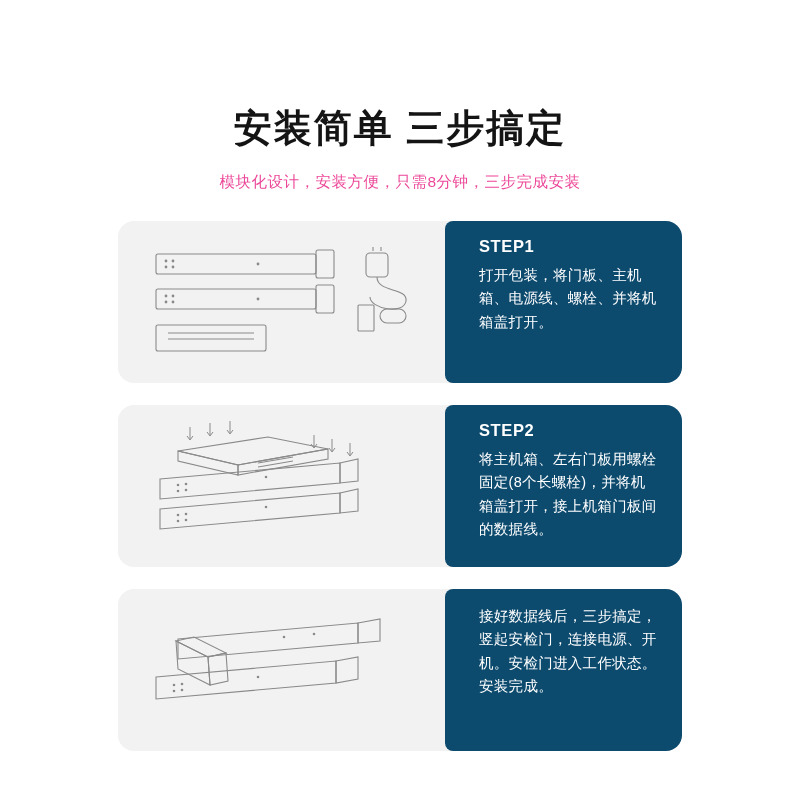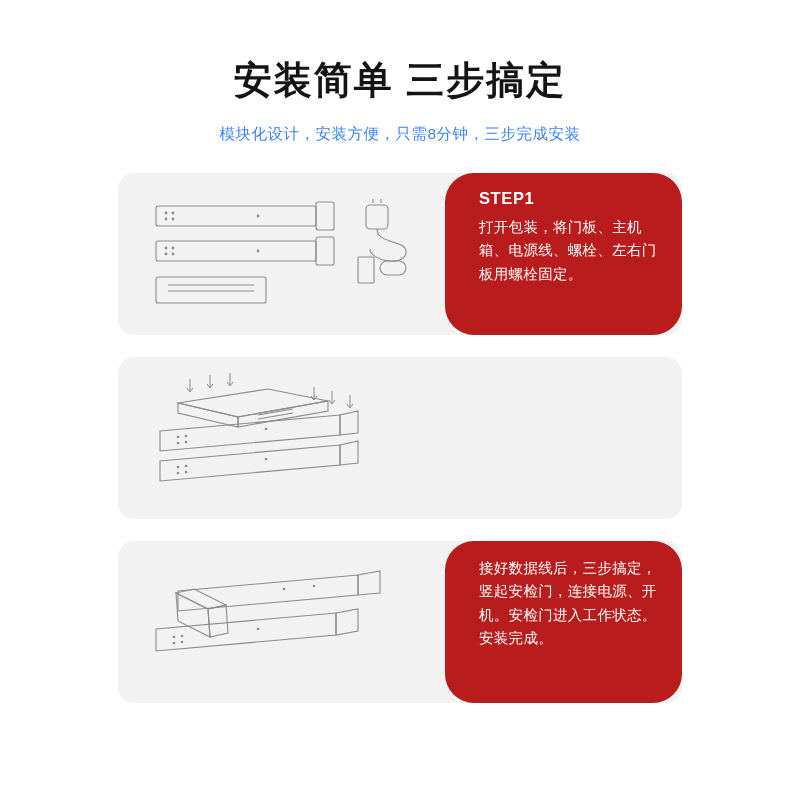--- a/index.html
+++ b/index.html
@@ -12,36 +12,37 @@
     background: #ffffff;
     font-family: "Liberation Sans", sans-serif;
     color: #1a1a1a;
     overflow: hidden;
   }
   .page {
     position: relative;
     width: 800px;
     height: 576px;
     box-sizing: border-box;
+    margin-top: 48px;
   }
   .header {
     text-align: center;
     padding-top: 58px;
   }
   .title {
     font-size: 38px;
     font-weight: bold;
     letter-spacing: 2px;
     color: #141414;
     line-height: 1.2;
   }
   .subtitle {
     margin-top: 20px;
     font-size: 15.5px;
-    color: #3b82f6;
+    color: #ec4899;
     letter-spacing: 0.5px;
   }
   .steps {
     margin-top: 28px;
     padding: 0 118px;
     box-sizing: border-box;
   }
   .step-card {
     position: relative;
     display: flex;
@@ -54,23 +55,23 @@
   .step-illus {
     position: relative;
     width: 345px;
     background: #f2f2f2;
     border-radius: 16px 0 0 16px;
     flex: none;
   }
   .step-text {
     position: relative;
     flex: 1;
-    background: #b91c1c;
+    background: #0c4a6e;
     color: #ffffff;
-    border-radius: 29px;
+    border-radius: 8px;
     margin-left: -18px;
     padding: 16px 22px 10px 34px;
     box-sizing: border-box;
   }
   .step-label {
     font-size: 16.5px;
     font-weight: bold;
     letter-spacing: 0.6px;
     margin-bottom: 8px;
   }
@@ -128,21 +129,21 @@
             <line x1="263" y1="30" x2="263" y2="26"></line>
             <path d="M259 56 C 259 72, 290 66, 288 80 C 286 94, 252 88, 252 76"></path>
 
             <rect x="240" y="84" width="16" height="26" rx="1"></rect>
             <rect x="262" y="88" width="26" height="14" rx="7"></rect>
           </g>
         </svg>
       </div>
       <div class="step-text">
         <div class="step-label">STEP1</div>
-        <div class="step-desc">打开包装，将门板、主机箱、电源线、螺栓、左右门板用螺栓固定。</div>
+        <div class="step-desc">打开包装，将门板、主机箱、电源线、螺栓、并将机箱盖打开。</div>
       </div>
     </div>
 
     <div class="step-card">
       <div class="step-illus">
         <svg class="illus-svg" viewBox="0 0 345 162">
           <g fill="none" stroke="#8a8a8a" stroke-width="1.1">
 
             <path d="M60 46 L150 32 L210 44 L120 60 Z"></path>
             <path d="M60 46 L60 56 L120 70 L120 60 Z"></path>
@@ -176,20 +177,24 @@
             <path d="M42 104 L222 88 L222 108 L42 124 Z"></path>
             <path d="M222 88 L240 84 L240 106 L222 108 Z"></path>
             <circle cx="60" cy="110" r="1.3" fill="#8a8a8a" stroke="none"></circle>
             <circle cx="60" cy="116" r="1.3" fill="#8a8a8a" stroke="none"></circle>
             <circle cx="68" cy="109" r="1.3" fill="#8a8a8a" stroke="none"></circle>
             <circle cx="68" cy="115" r="1.3" fill="#8a8a8a" stroke="none"></circle>
             <circle cx="148" cy="102" r="1.3" fill="#8a8a8a" stroke="none"></circle>
           </g>
         </svg>
       </div>
+      <div class="step-text">
+        <div class="step-label">STEP2</div>
+        <div class="step-desc">将主机箱、左右门板用螺栓固定(8个长螺栓)，并将机箱盖打开，接上机箱门板间的数据线。</div>
+      </div>
     </div>
 
     <div class="step-card">
       <div class="step-illus">
         <svg class="illus-svg" viewBox="0 0 345 162">
           <g fill="none" stroke="#8a8a8a" stroke-width="1.1">
 
             <path d="M60 50 L240 34 L240 54 L60 70 Z"></path>
             <path d="M240 34 L262 30 L262 52 L240 54 Z"></path>
             <circle cx="166" cy="48" r="1.3" fill="#8a8a8a" stroke="none"></circle>

